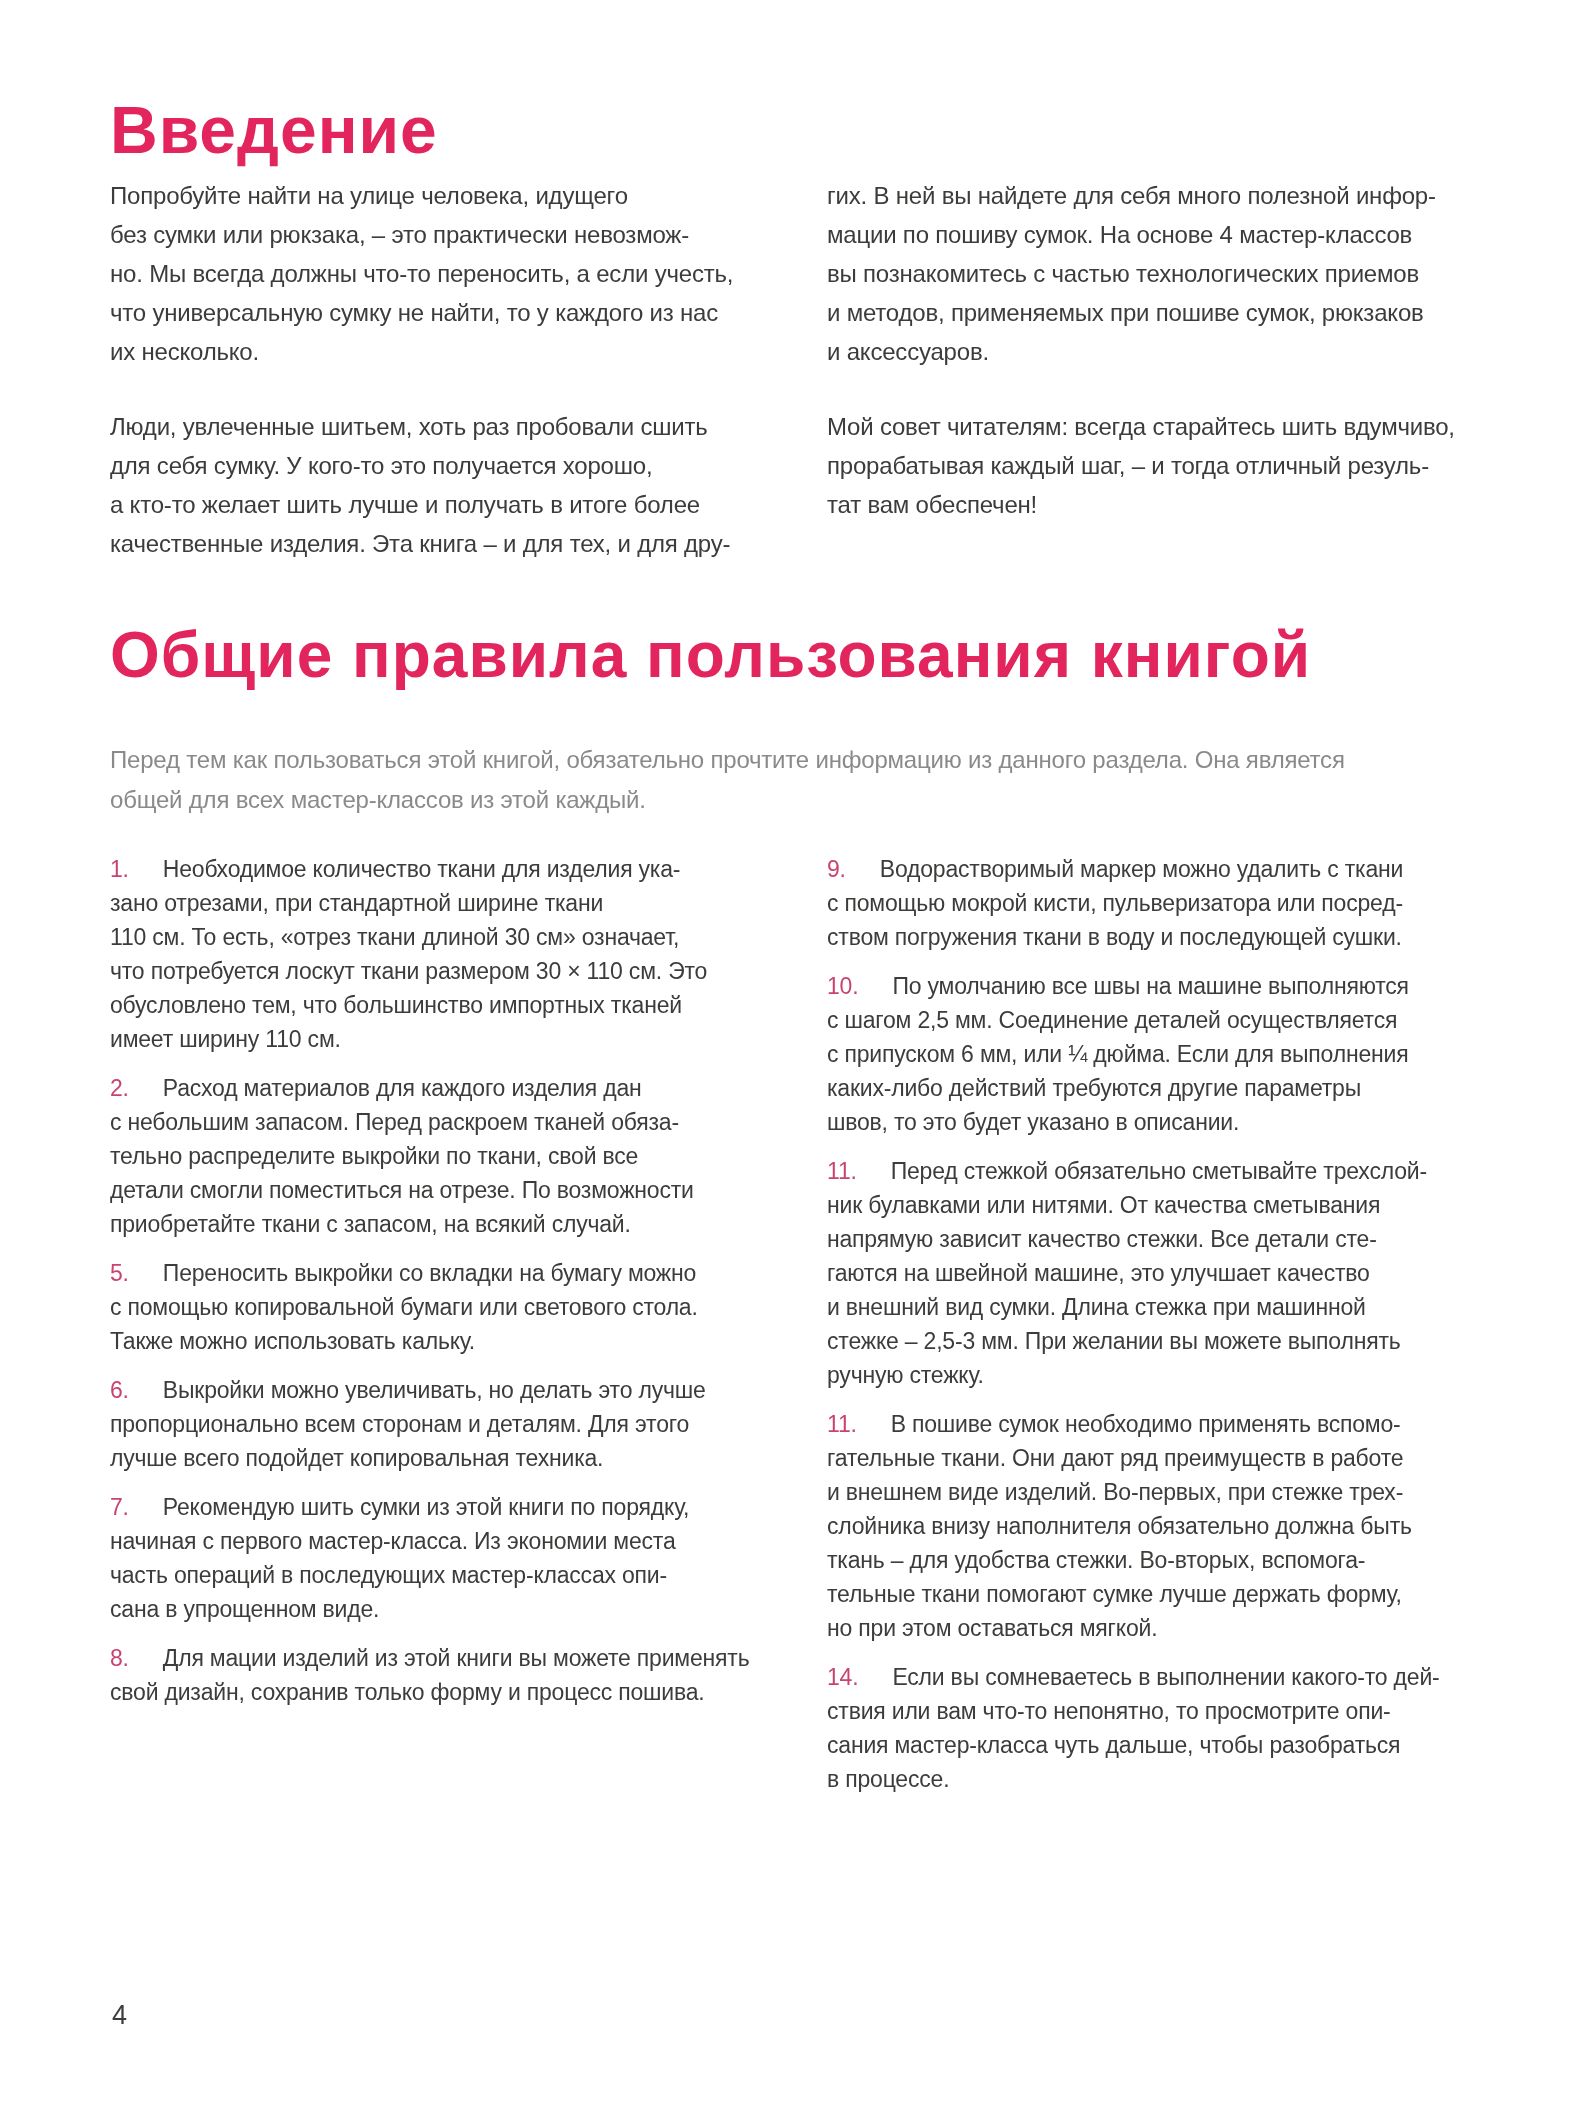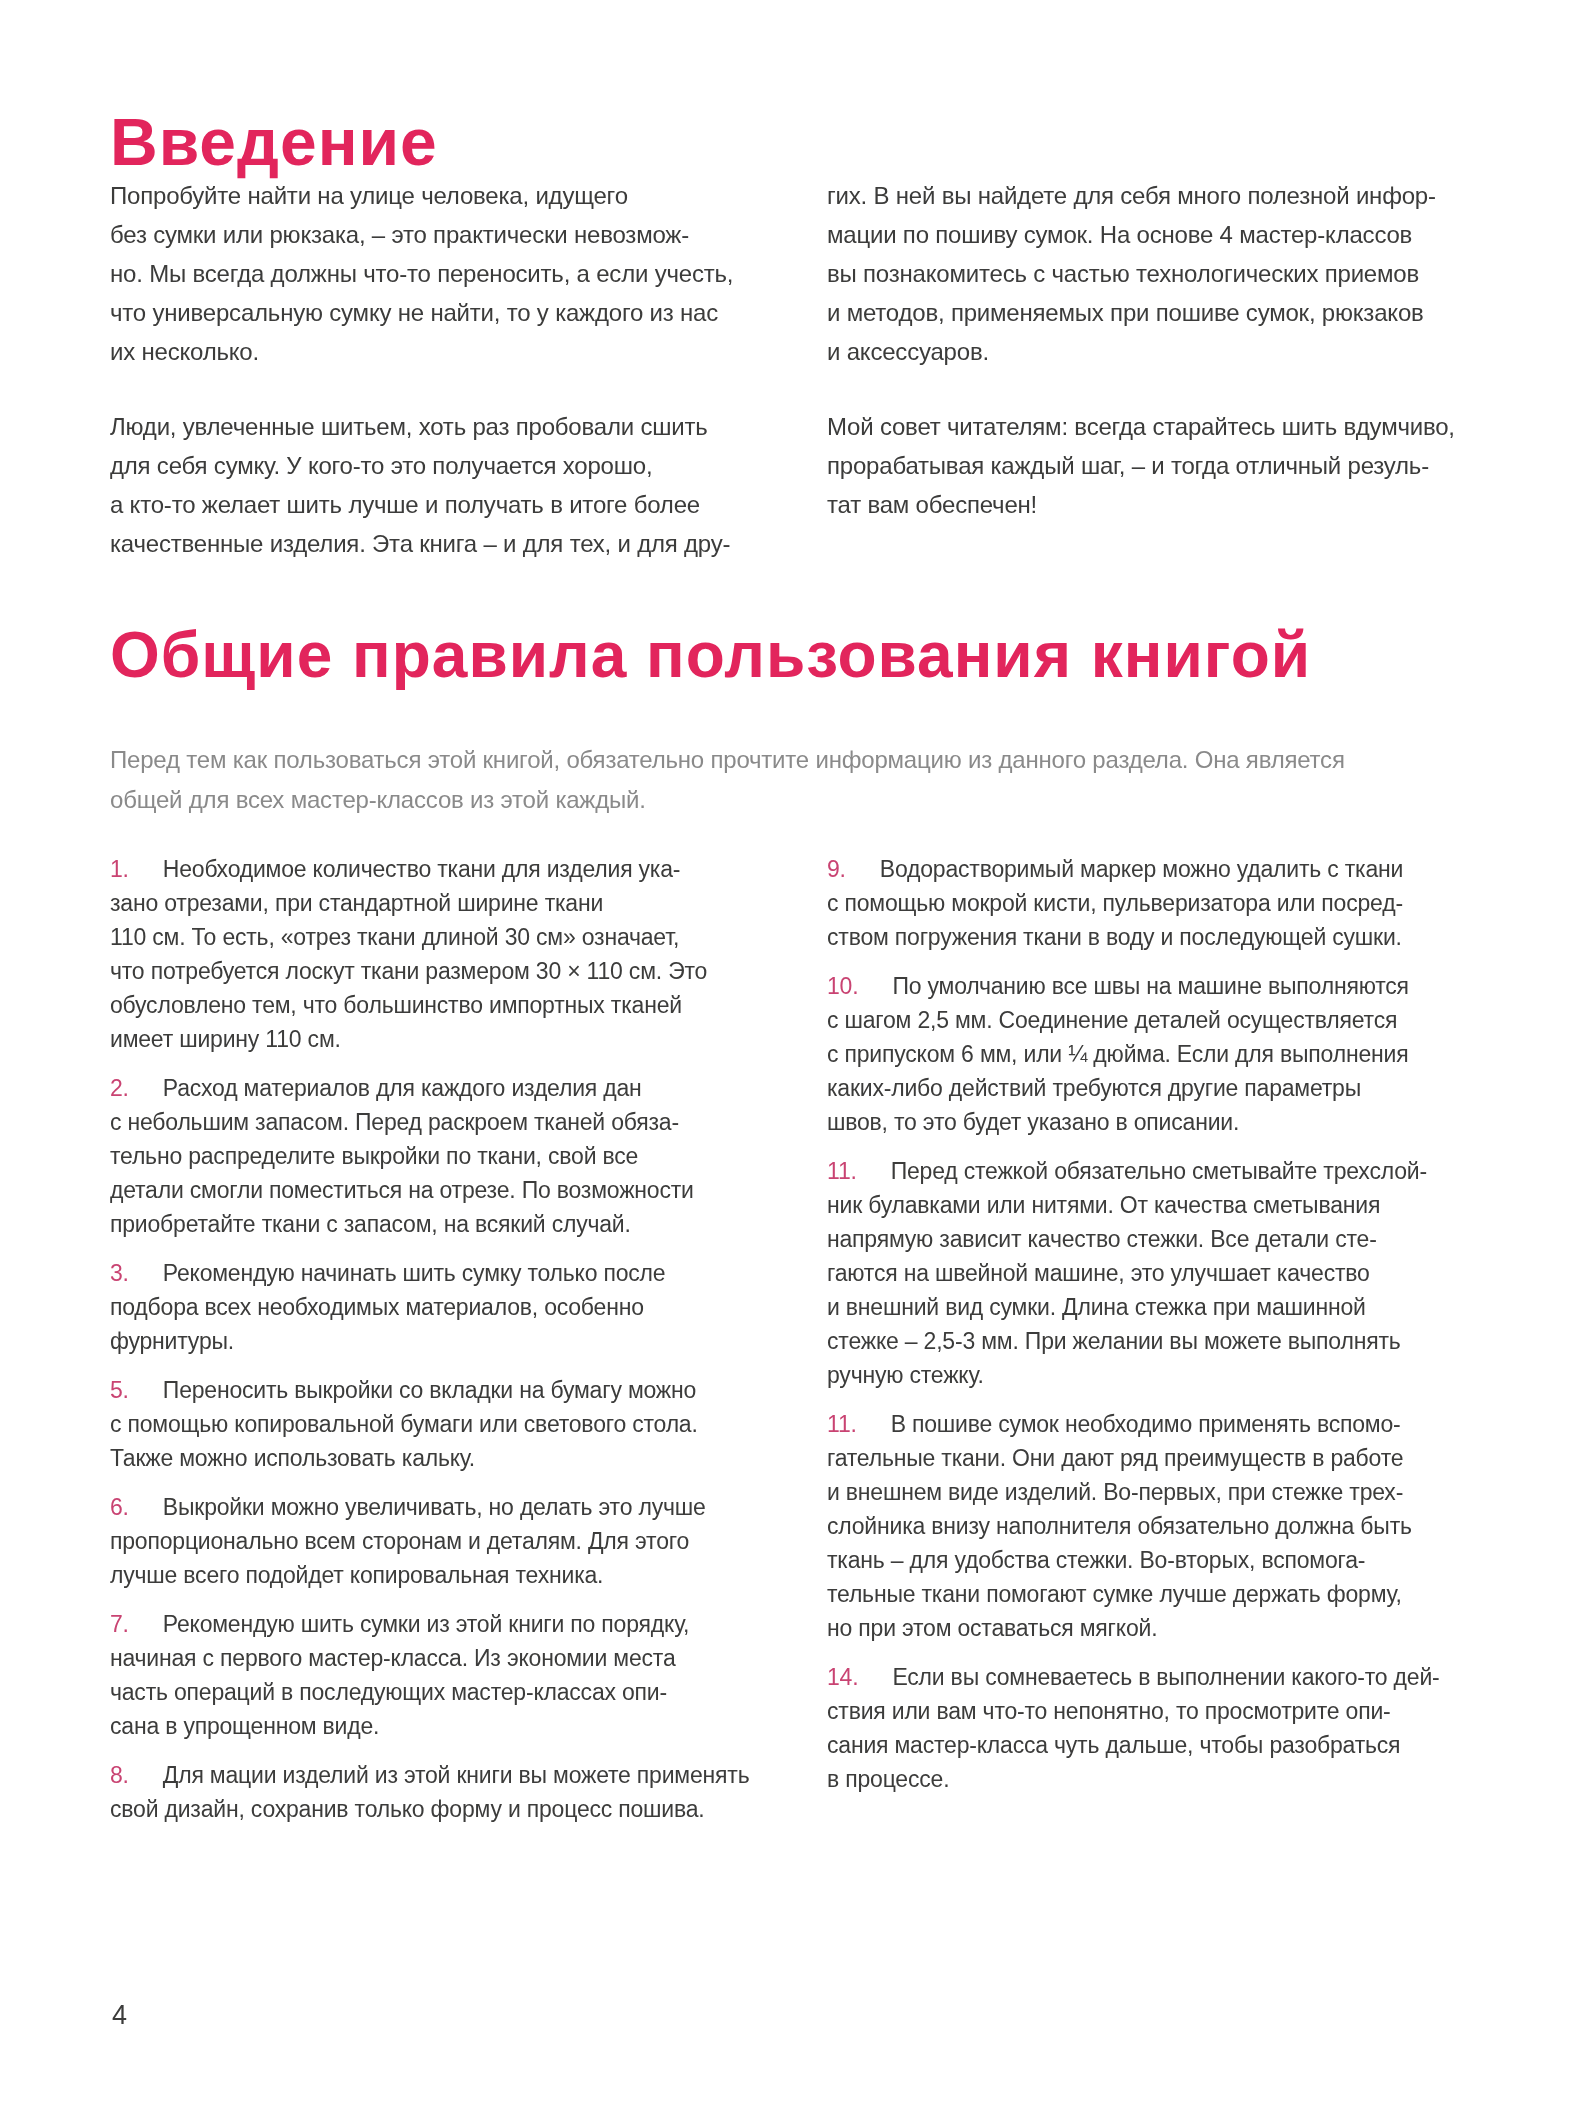--- a/index.html
+++ b/index.html
@@ -21,21 +21,21 @@
   .display-heading {
     position: absolute;
     left: 0;
     margin: 0;
     font-family: "Liberation Sans", sans-serif;
     font-weight: bold;
     color: var(--accent, #e2255c);
     letter-spacing: 1px;
     white-space: nowrap;
   }
-  h1.display-heading { top: 92px; font-size: 66px; margin-top: 12px; }
+  h1.display-heading { top: 92px; font-size: 66px; }
   h2.display-heading { top: 618px; font-size: 64px; }
 
   .intro-cols { position: absolute; top: 176px; left: 0; width: 100%; }
   .list-cols  { position: absolute; top: 852px; left: 0; width: 100%; }
   .col-left  { position: absolute; left: 0;    width: 695px; }
   .col-right { position: absolute; left: 717px; width: 650px; }
 
   .body-text {
     font-size: 24px;
     line-height: 39px;
@@ -121,23 +121,20 @@
 зано отрезами, при стандартной ширине ткани
 110 см. То есть, «отрез ткани длиной 30 см» означает,
 что потребуется лоскут ткани размером 30 × 110 см. Это
 обусловлено тем, что большинство импортных тканей
 имеет ширину 110 см.</span></div>
         <div class="rule-item"><span class="num">2.</span><span class="txt">Расход материалов для каждого изделия дан
 с небольшим запасом. Перед раскроем тканей обяза-
 тельно распределите выкройки по ткани, свой все
 детали смогли поместиться на отрезе. По возможности
 приобретайте ткани с запасом, на всякий случай.</span></div>
-        <div class="rule-item"><span class="num">3.</span><span class="txt">Рекомендую начинать шить сумку только после
-подбора всех необходимых материалов, особенно
-фурнитуры.</span></div>
         <div class="rule-item"><span class="num">5.</span><span class="txt">Переносить выкройки со вкладки на бумагу можно
 с помощью копировальной бумаги или светового стола.
 Также можно использовать кальку.</span></div>
         <div class="rule-item"><span class="num">6.</span><span class="txt">Выкройки можно увеличивать, но делать это лучше
 пропорционально всем сторонам и деталям. Для этого
 лучше всего подойдет копировальная техника.</span></div>
         <div class="rule-item"><span class="num">7.</span><span class="txt">Рекомендую шить сумки из этой книги по порядку,
 начиная с первого мастер-класса. Из экономии места
 часть операций в последующих мастер-классах опи-
 сана в упрощенном виде.</span></div>

